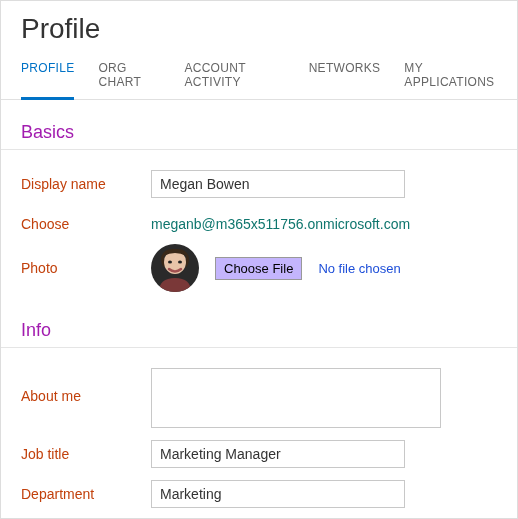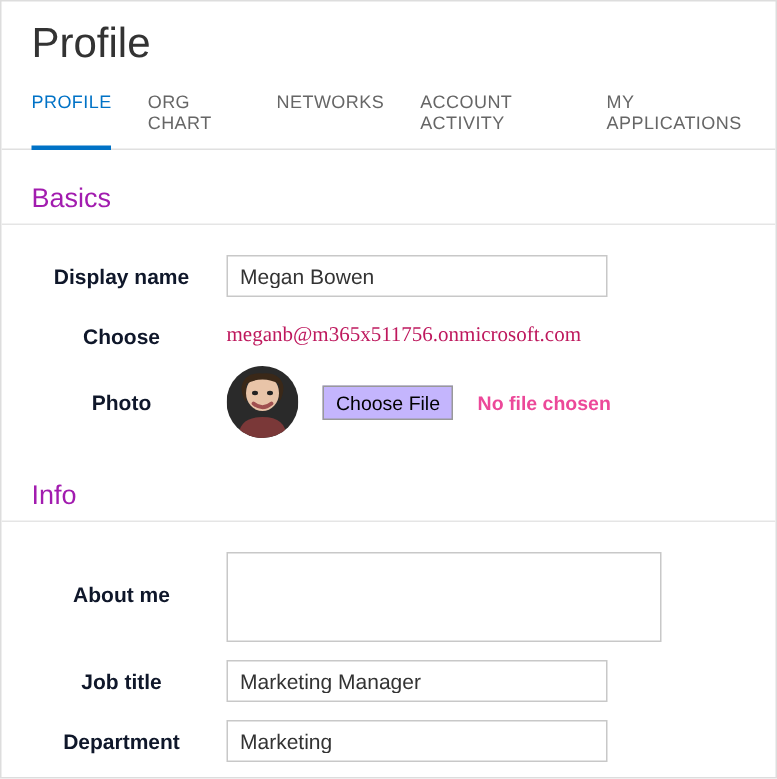--- a/index.html
+++ b/index.html
@@ -47,39 +47,37 @@
   }
   .form-row {
     display: flex;
     align-items: flex-start;
     padding: 6px 20px;
     gap: 10px;
   }
   .form-label {
     width: 120px;
     min-width: 120px;
-    text-align: center;
+    text-align: left;
     font-size: 14px;
-    color: #0f172a;
+    color: #c2410c;
     padding-top: 6px;
-    font-weight: bold;
   }
   .text-input {
     border: 1px solid #c8c8c8;
     padding: 5px 8px;
     font-size: 14px;
     font-family: inherit;
     width: 254px;
     color: #333;
   }
   .static-value {
     font-size: 14px;
-    color: #be185d;
+    color: #0f766e;
     padding-top: 6px;
-    font-family: Liberation Serif, serif;
   }
   .textarea {
     border: 1px solid #c8c8c8;
     padding: 5px 8px;
     font-size: 14px;
     font-family: inherit;
     width: 290px;
     height: 60px;
     resize: none;
   }
@@ -96,35 +94,34 @@
     font-size: 13px;
     padding: 3px 8px;
     border: 1px solid #999;
     background: #c4b5fd;
     cursor: pointer;
     font-family: inherit;
     margin-left: 6px;
   }
   .file-status {
     font-size: 13px;
-    color: #ec4899;
+    color: #1d4ed8;
     margin-left: 6px;
-    font-weight: bold;
   }
 </style>
 </head>
 <body>
 
 <div class="page-title">Profile</div>
 
 <div class="tabs">
   <div class="tab active">PROFILE</div>
   <div class="tab">ORG CHART</div>
+  <div class="tab">ACCOUNT ACTIVITY</div>
   <div class="tab">NETWORKS</div>
-  <div class="tab">ACCOUNT ACTIVITY</div>
   <div class="tab">MY APPLICATIONS</div>
 </div>
 
 <div class="section-title">Basics</div>
 
 <div class="form-row">
   <div class="form-label">Display name</div>
   <input class="text-input" type="text" value="Megan Bowen" style="">
 </div>
 

